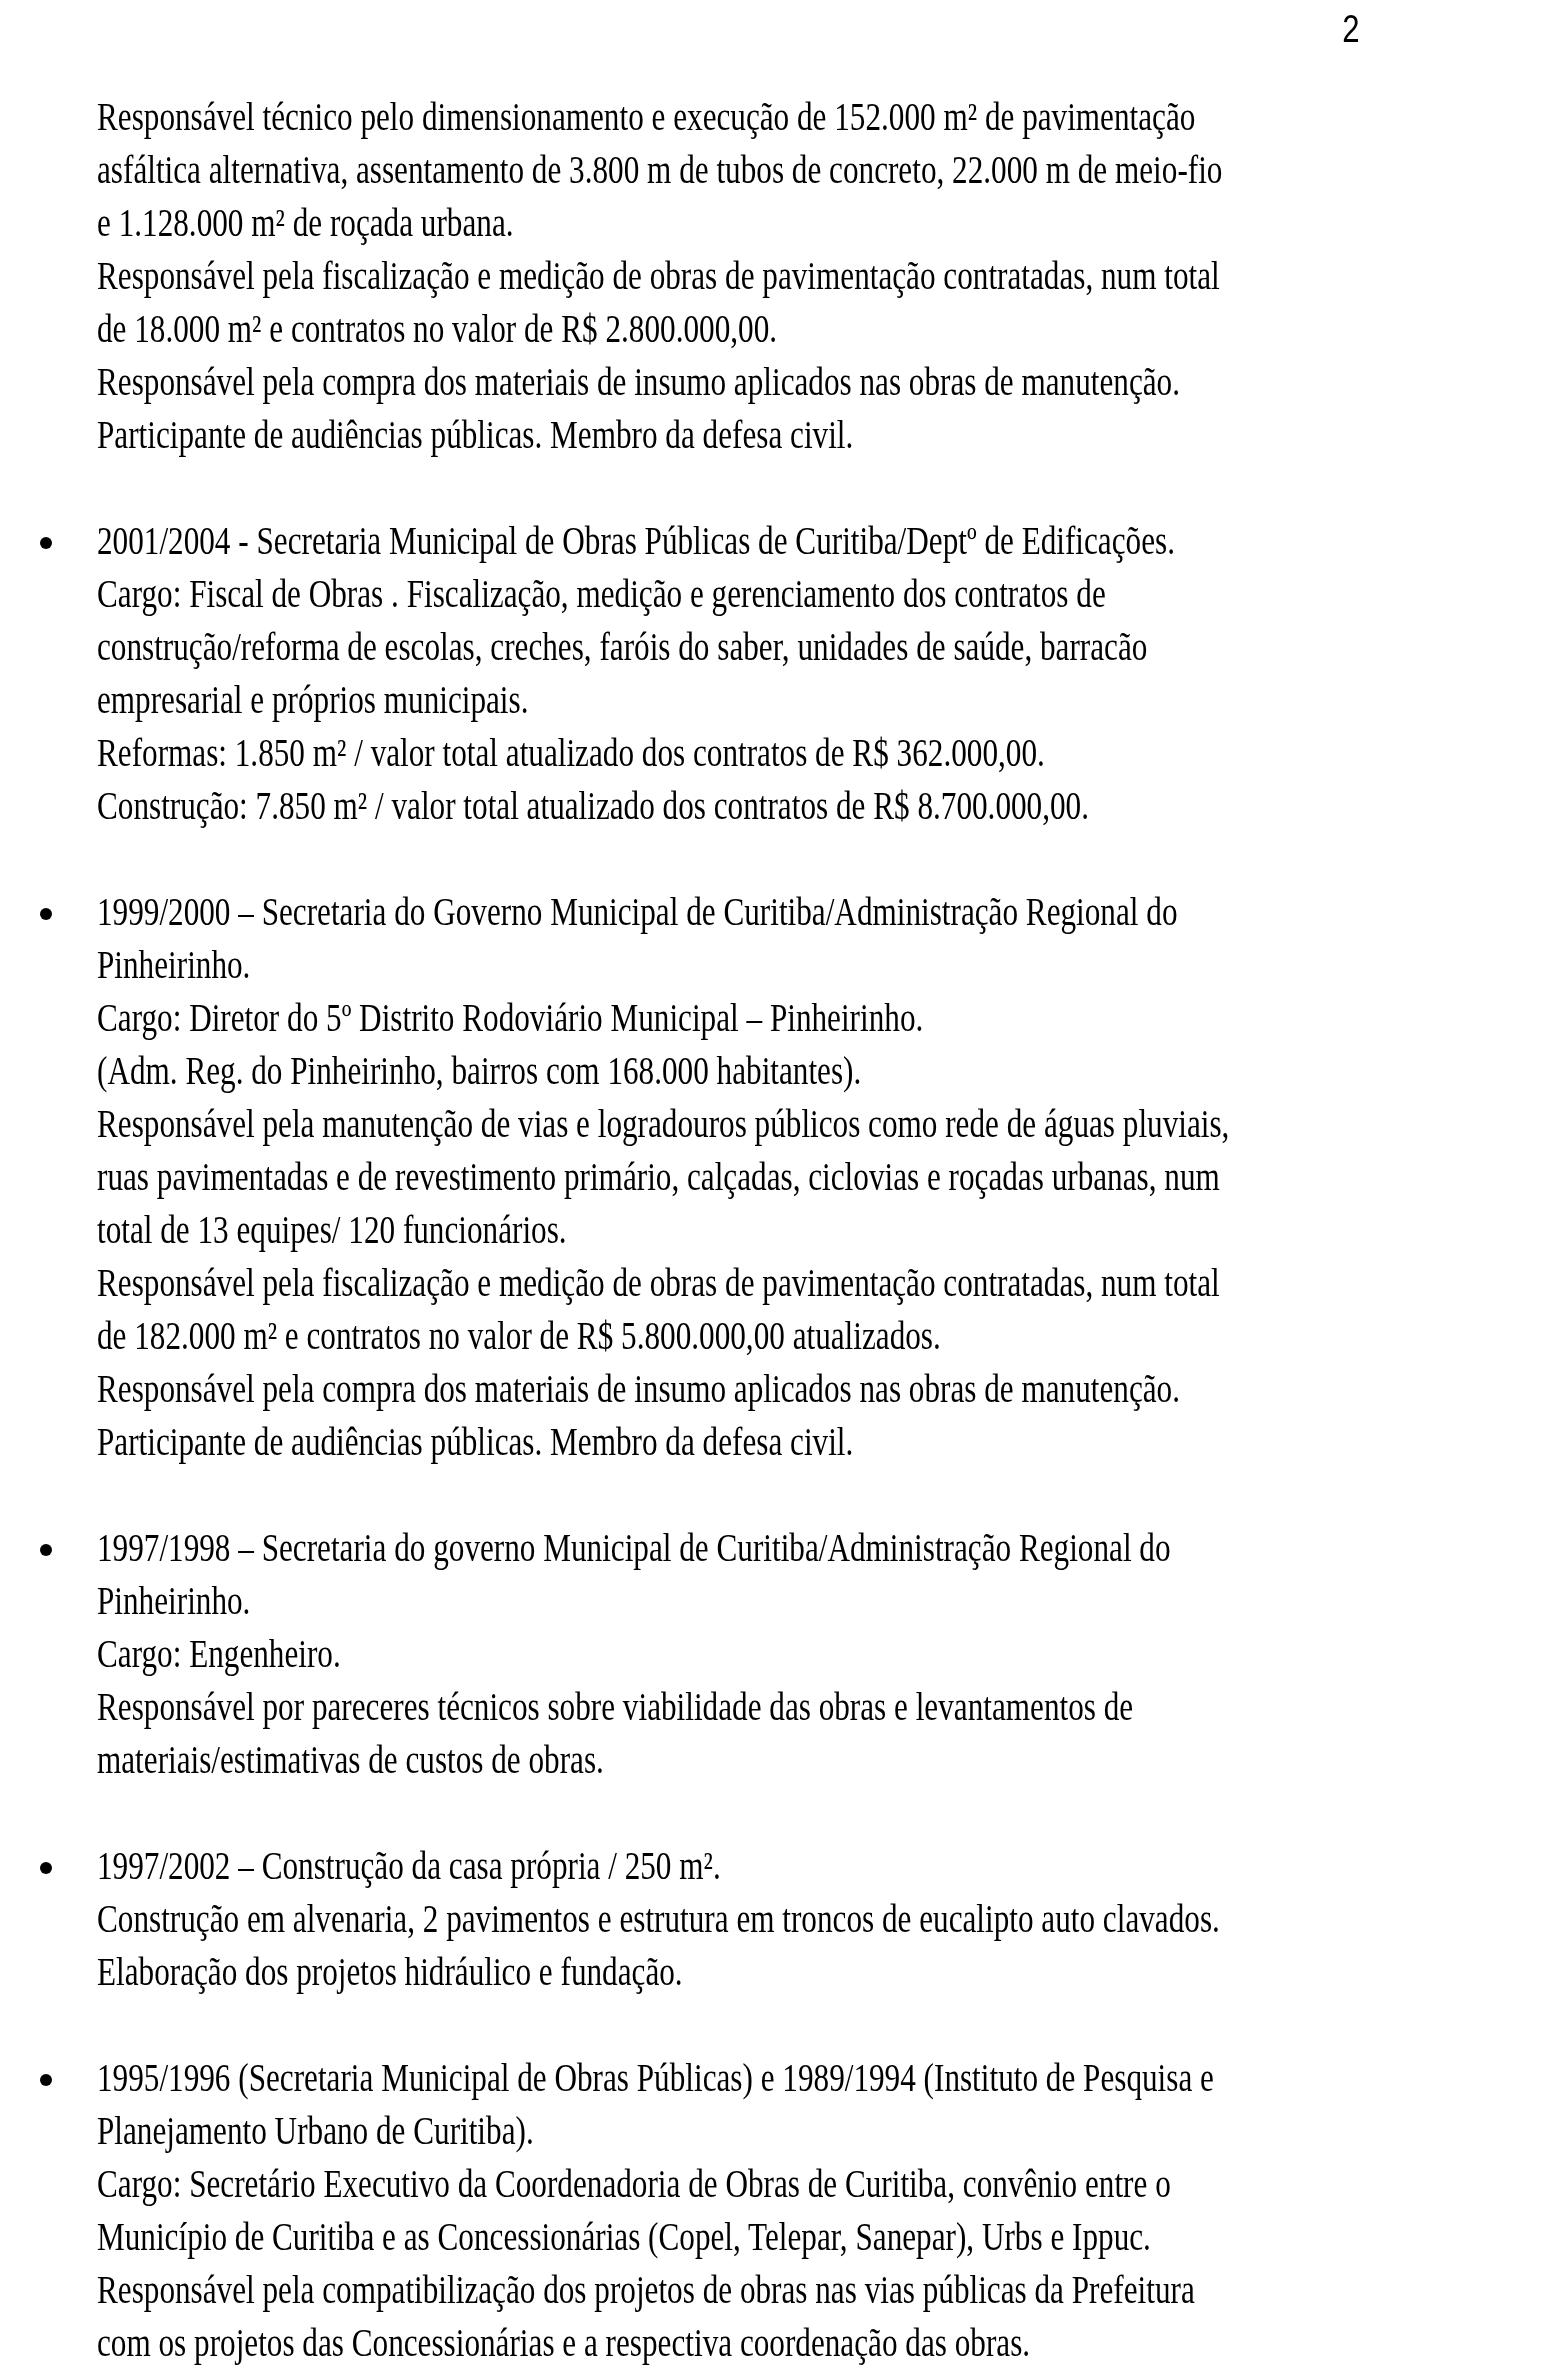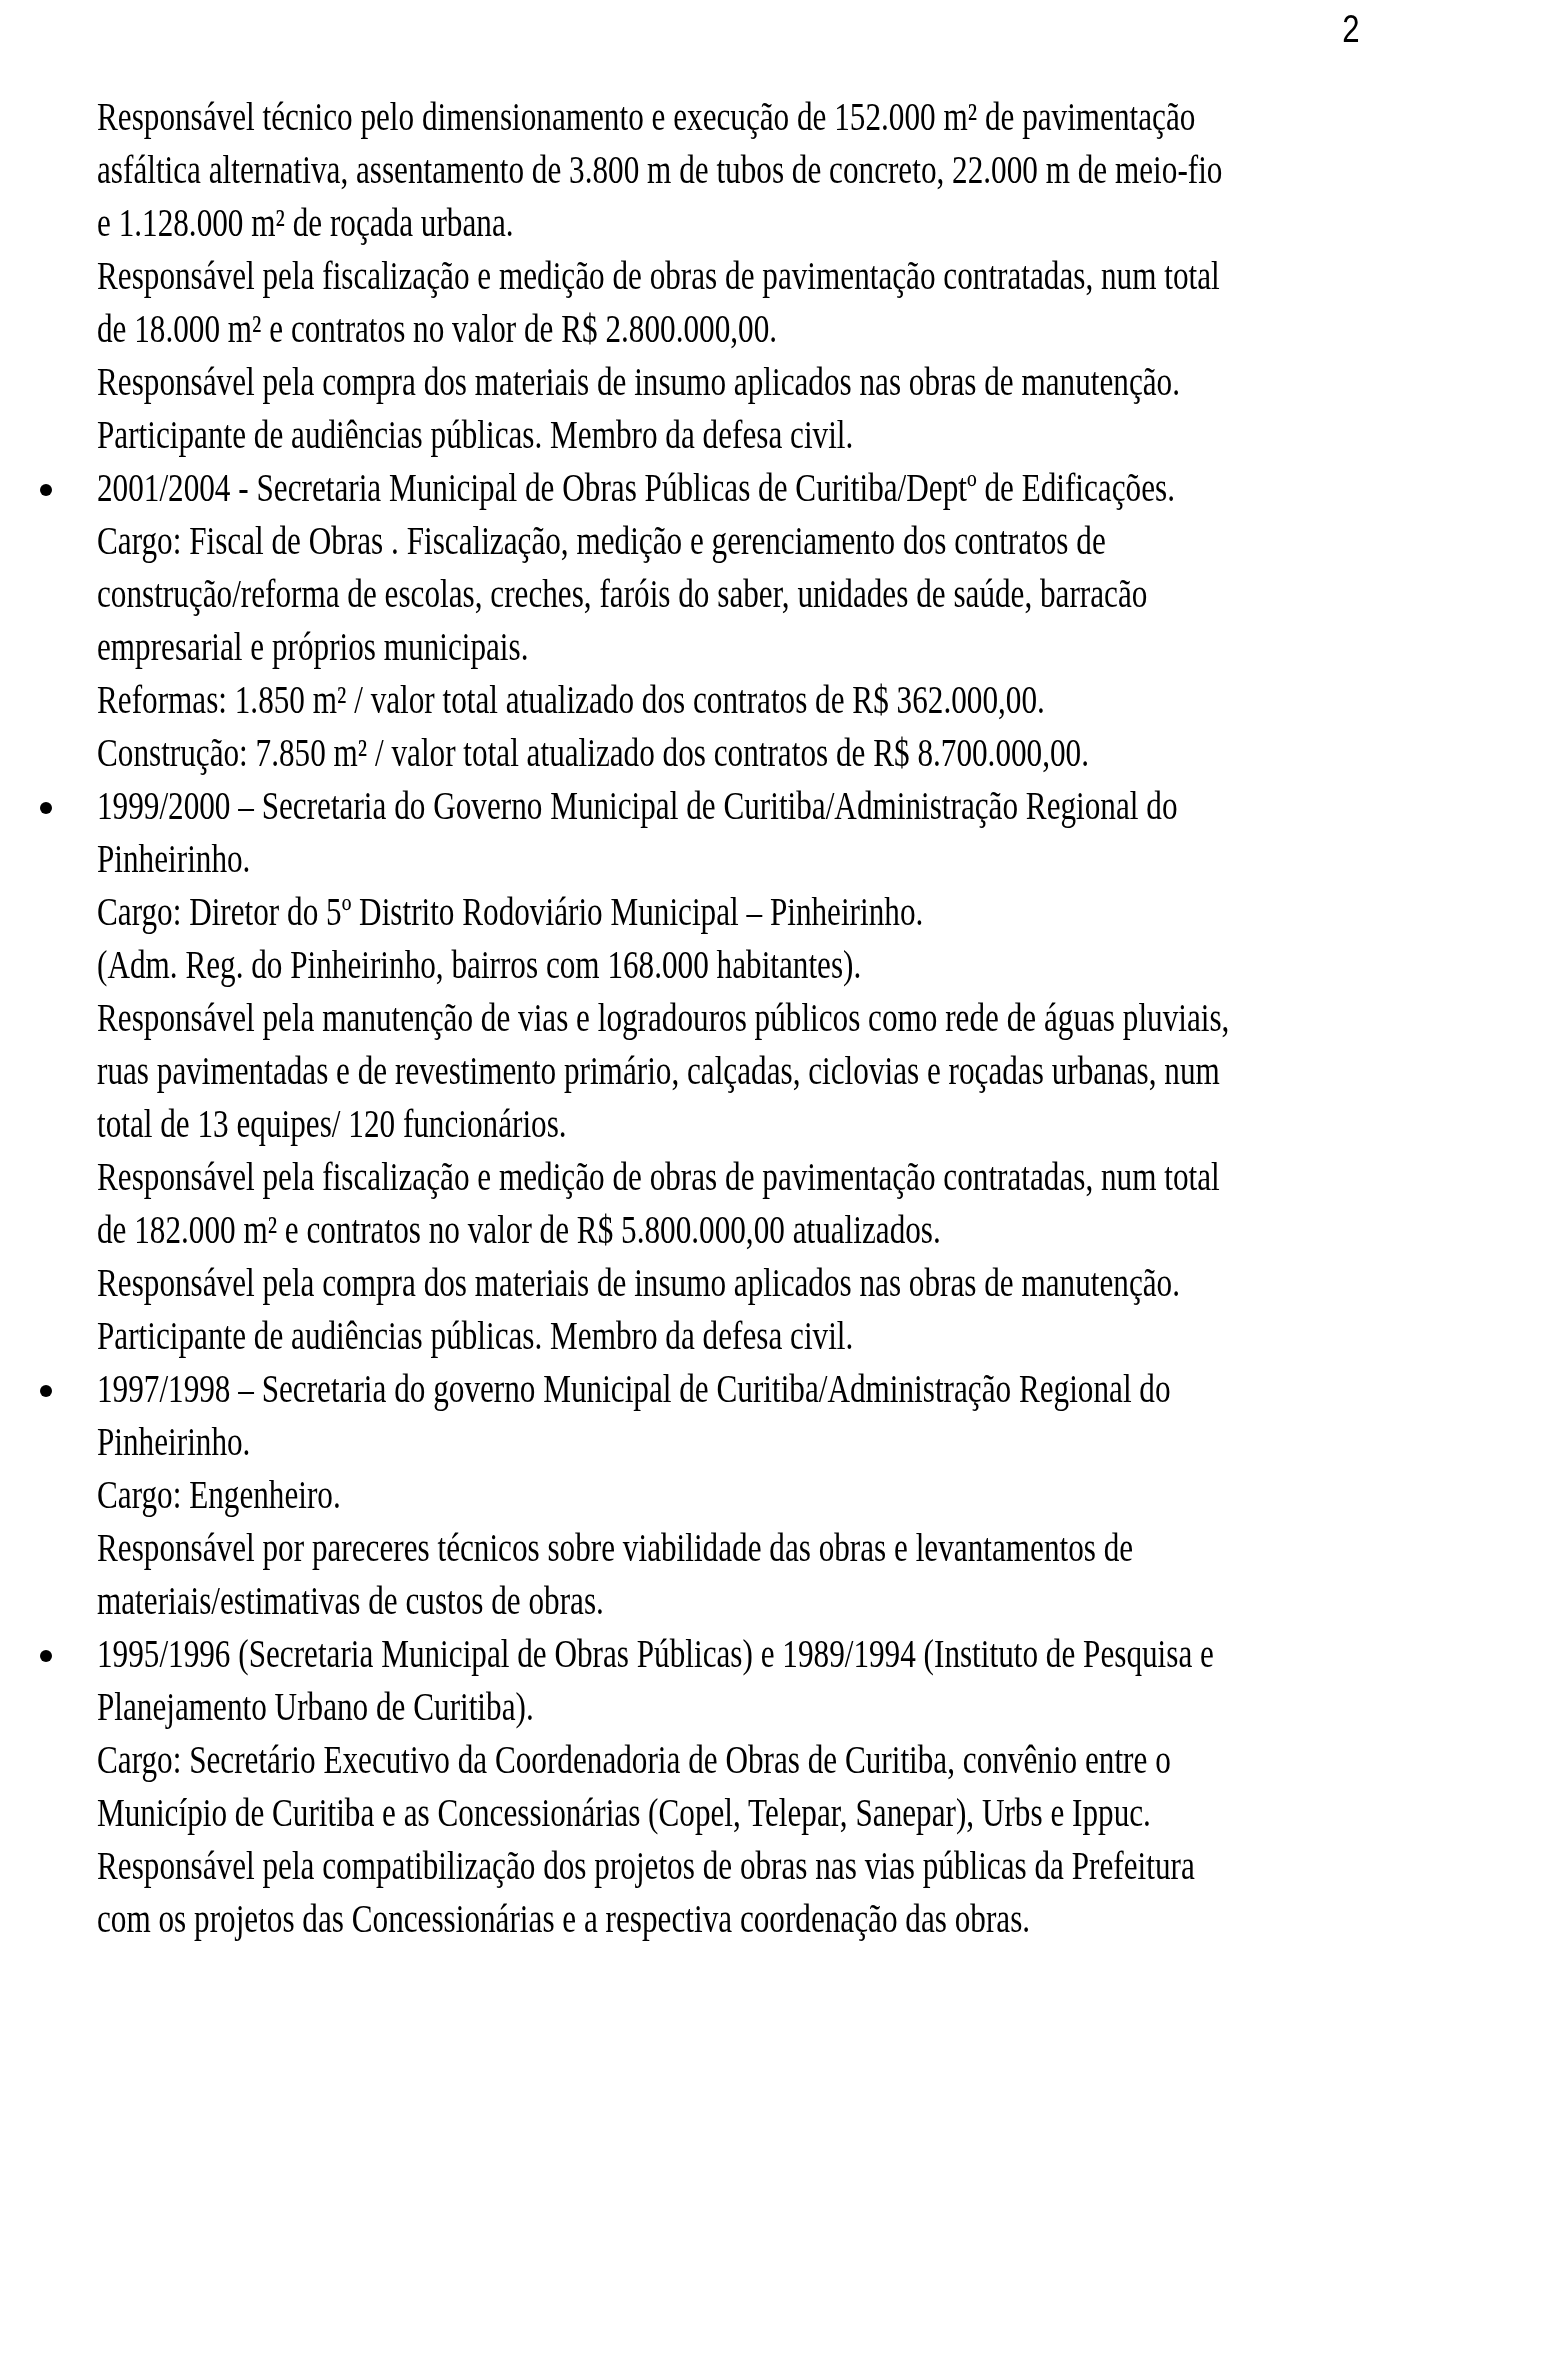--- a/index.html
+++ b/index.html
@@ -21,21 +21,21 @@
     transform: scaleX(0.8);
     transform-origin: 100% 0;
     white-space: pre;
   }
   .content {
     position: absolute;
     top: 90px;
     left: 97px;
     right: 0;
   }
-  .block + .block { }
+  .block + .block { margin-top: 53px; }
   .block { position: relative; font-family: Liberation Serif, serif; }
   .line {
     font-size: 39px;
     line-height: 53px;
     height: 53px;
     white-space: pre;
     transform: scaleX(0.8);
     transform-origin: 0 0;
   }
   .bullet-dot {
@@ -92,20 +92,26 @@
 
   <div class="block">
     <span class="bullet-dot"></span>
     <div class="line">1997/1998 – Secretaria do governo Municipal de Curitiba/Administração Regional do</div>
     <div class="line">Pinheirinho.</div>
     <div class="line">Cargo: Engenheiro.</div>
     <div class="line">Responsável por pareceres técnicos sobre viabilidade das obras e levantamentos de</div>
     <div class="line">materiais/estimativas de custos de obras.</div>
   </div>
 
+  <div class="block">
+    <span class="bullet-dot"></span>
+    <div class="line">1997/2002 – Construção da casa própria / 250 m².</div>
+    <div class="line">Construção em alvenaria, 2 pavimentos e estrutura em troncos de eucalipto auto clavados.</div>
+    <div class="line">Elaboração dos projetos hidráulico e fundação.</div>
+  </div>
 
   <div class="block">
     <span class="bullet-dot"></span>
     <div class="line">1995/1996 (Secretaria Municipal de Obras Públicas) e 1989/1994 (Instituto de Pesquisa e</div>
     <div class="line">Planejamento Urbano de Curitiba).</div>
     <div class="line">Cargo: Secretário Executivo da Coordenadoria de Obras de Curitiba, convênio entre o</div>
     <div class="line">Município de Curitiba e as Concessionárias (Copel, Telepar, Sanepar), Urbs e Ippuc.</div>
     <div class="line">Responsável pela compatibilização dos projetos de obras nas vias públicas da Prefeitura</div>
     <div class="line">com os projetos das Concessionárias e a respectiva coordenação das obras.</div>
   </div>

